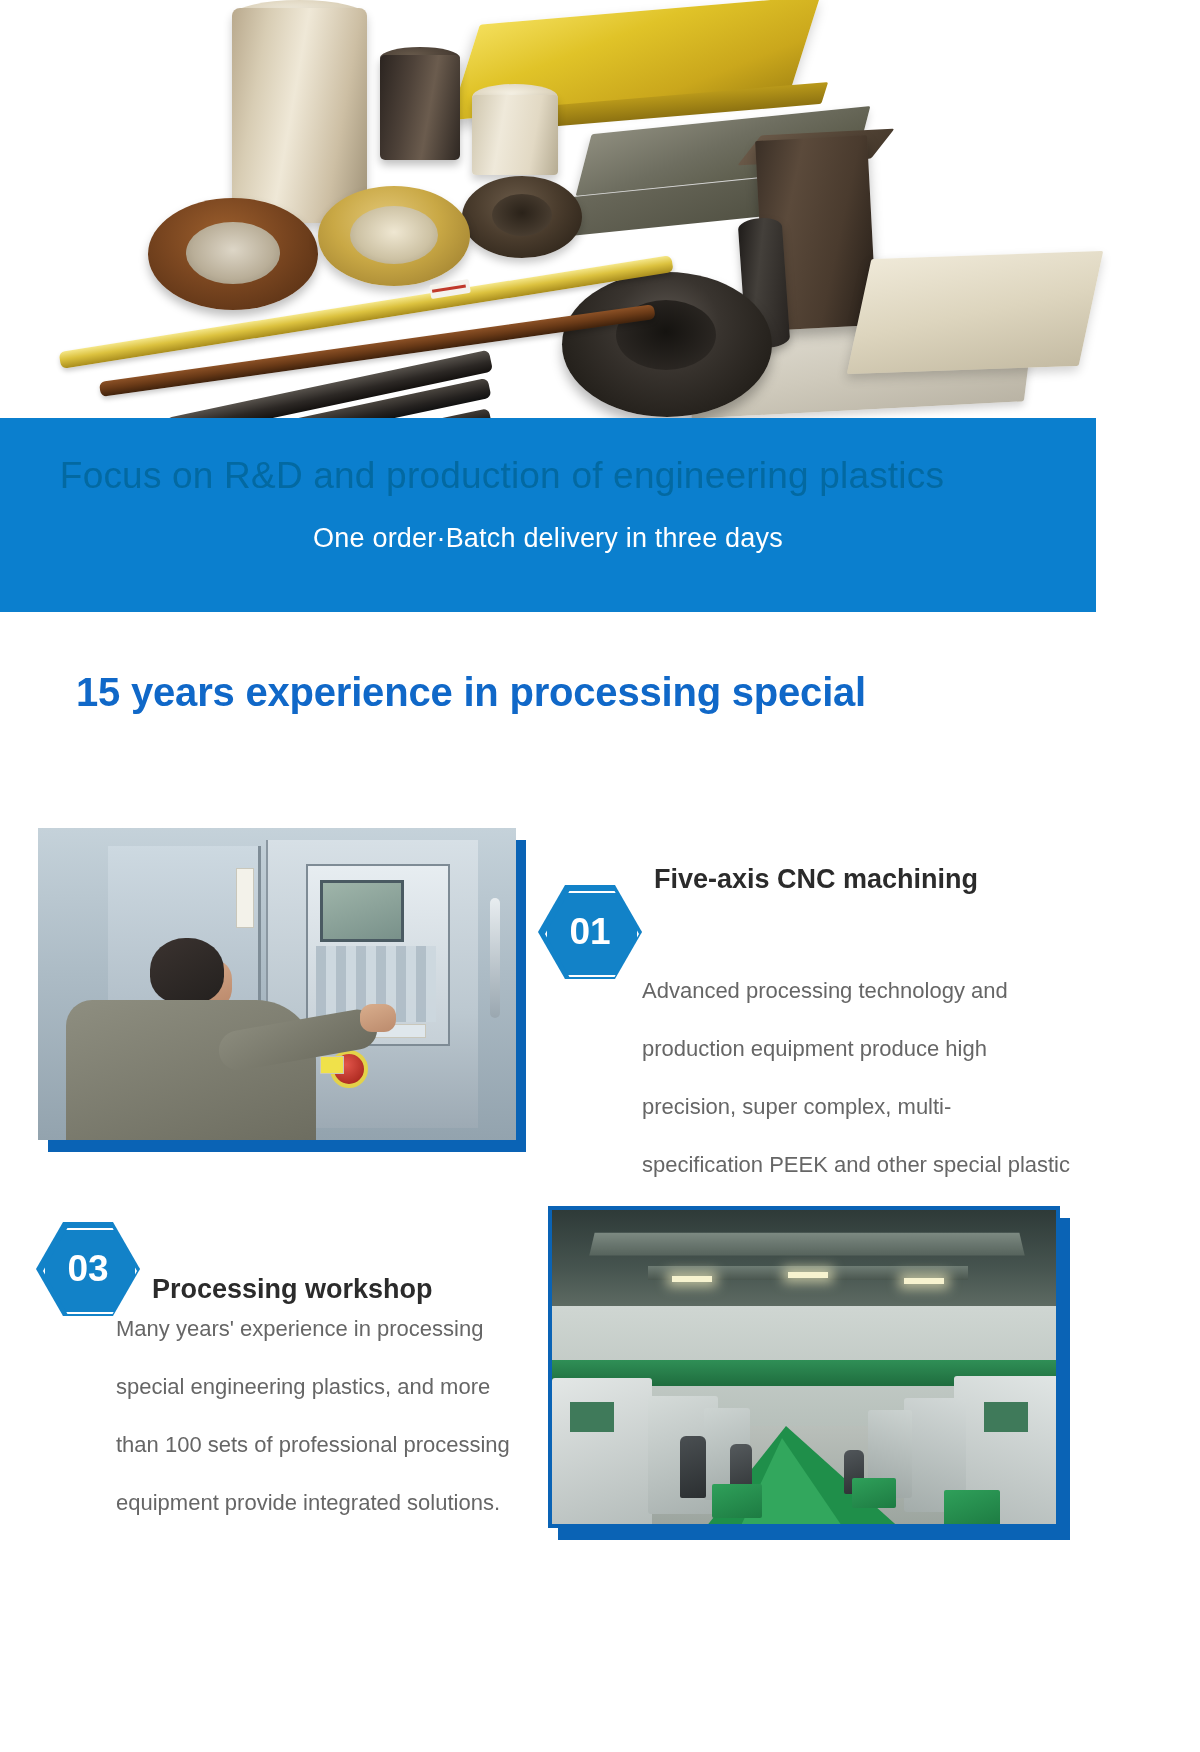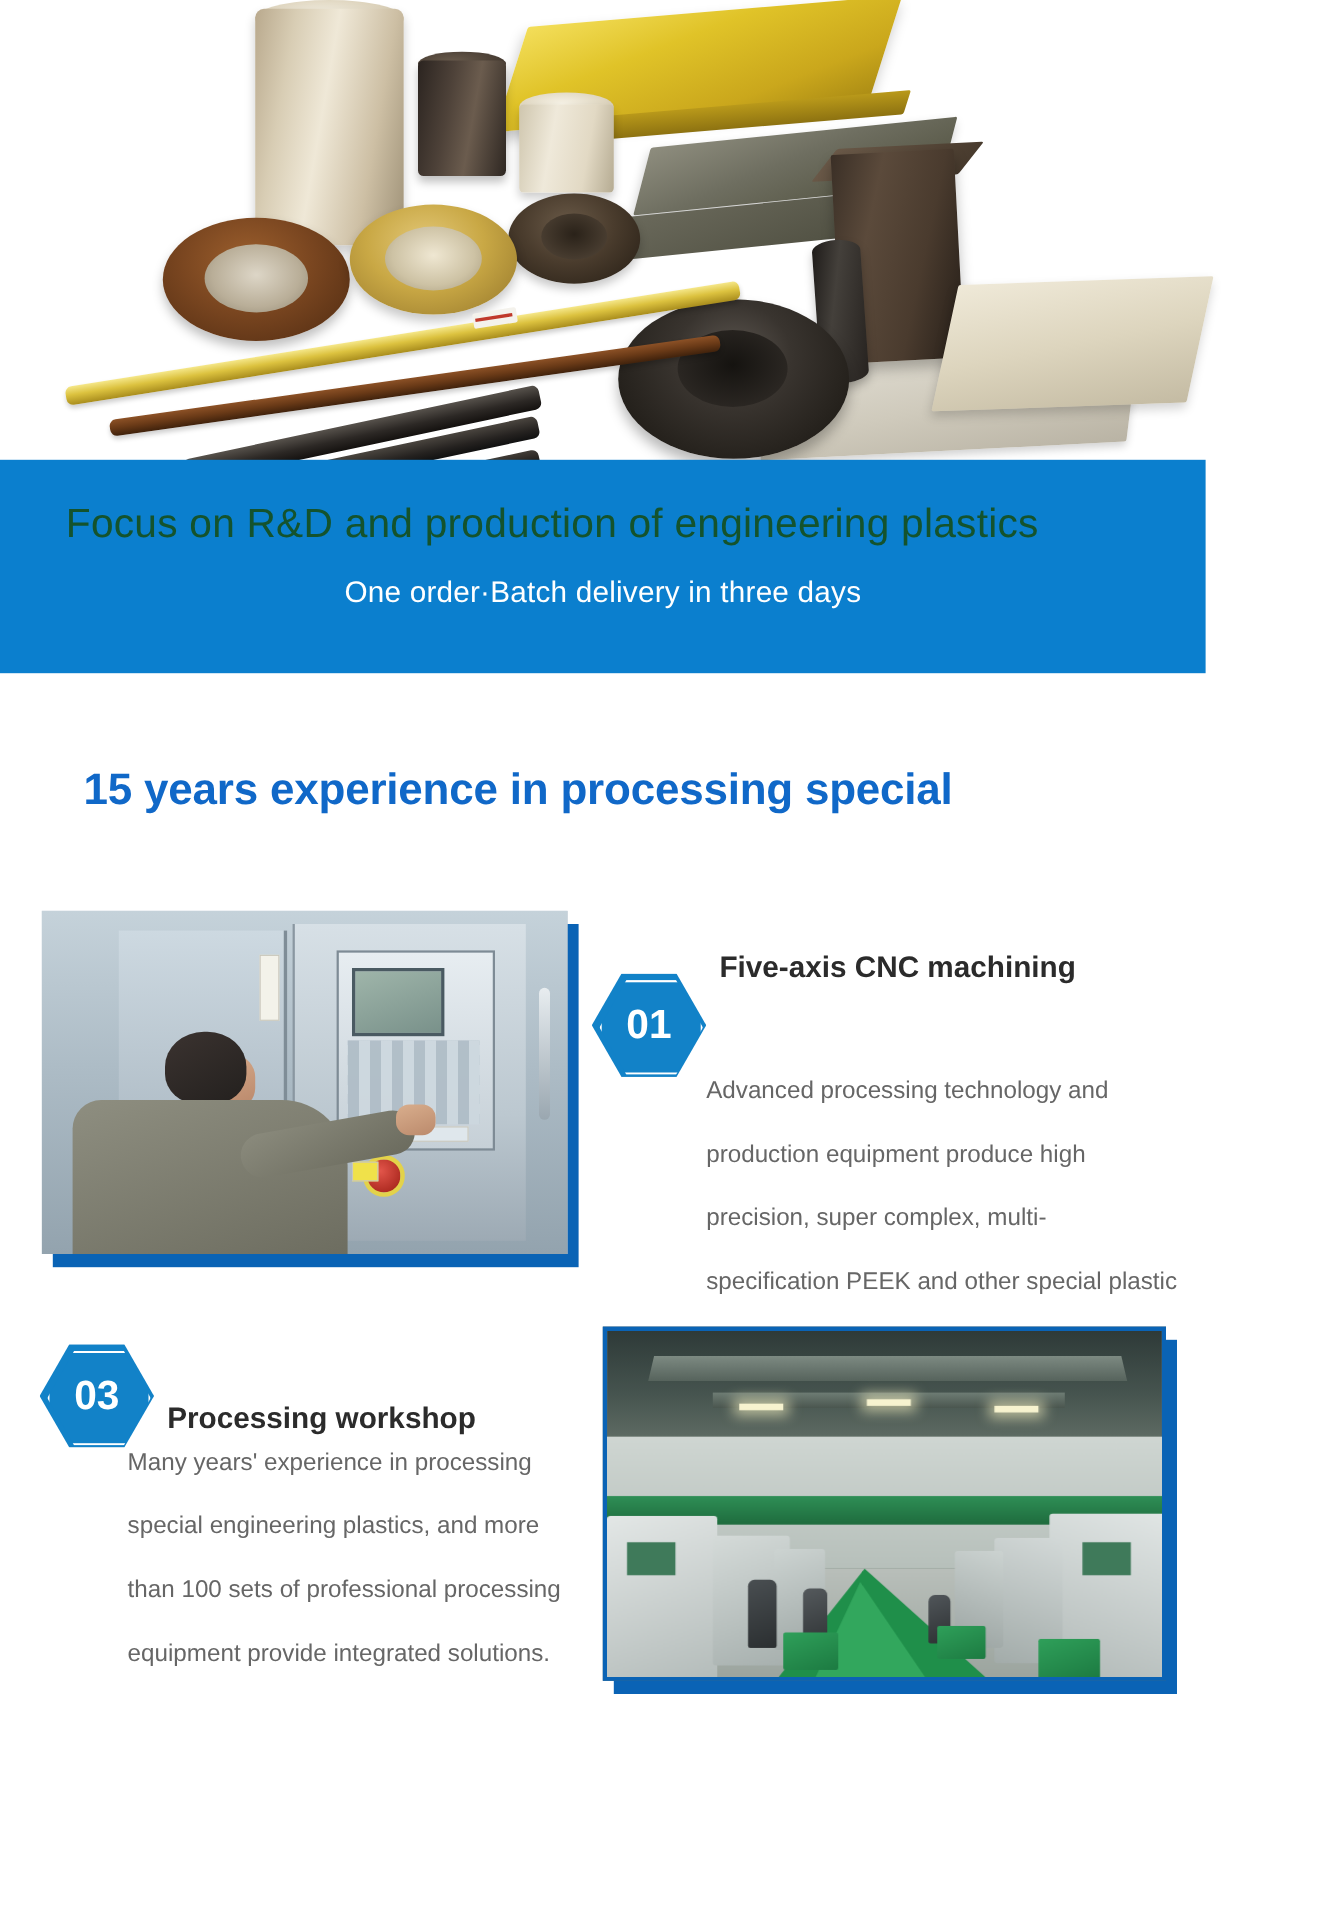--- a/index.html
+++ b/index.html
@@ -117,27 +117,27 @@
   .r-label{left:430px;top:282px;width:40px;height:14px;background:#f4f2ec;transform:rotate(-9deg);}
   .r-label:after{content:"";position:absolute;left:2px;top:5px;width:34px;height:3px;background:#c0392b;}
 
   
   .banner{position:absolute;left:0;top:418px;width:1096px;height:194px;background:#0b7fce;}
   .banner-accent-a{position:absolute;left:295px;top:418px;width:62px;height:40px;
      background:#2b93d8;transform:skewX(-24deg);}
   .banner-accent-b{position:absolute;left:330px;top:418px;width:40px;height:78px;
      background:#1c88d3;transform:skewX(-24deg);}
   .banner-line1{position:absolute;left:0;top:455px;width:1004px;text-align:center;
-     color:#14532d;font-size:37px;letter-spacing:.2px;white-space:nowrap;}
+     color:#0369a1;font-size:37px;letter-spacing:.2px;white-space:nowrap;}
   .banner-line2{position:absolute;left:0;top:523px;width:1096px;text-align:center;
      color:#ffffff;font-size:27px;letter-spacing:.2px;white-space:nowrap;}
 
   
   .heading{position:absolute;left:76px;top:668px;width:1000px;
-     color:#1068c8;font-size:40px;font-weight:bold;line-height:49px;letter-spacing:-.2px;margin-top:26px;}
+     color:#1068c8;font-size:40px;font-weight:bold;line-height:49px;letter-spacing:-.2px;}
 
   
   .ph1-shadow{position:absolute;left:48px;top:840px;width:478px;height:312px;background:#0a63b5;}
   .photo1{position:absolute;left:38px;top:828px;width:478px;height:312px;overflow:hidden;
      background:#b9c6cf;}
   .photo2-shadow{position:absolute;left:558px;top:1218px;width:512px;height:322px;background:#0a63b5;}
   .photo2{position:absolute;left:548px;top:1206px;width:512px;height:322px;overflow:hidden;
      background:#5f6a63;border:4px solid #0a63b5;box-sizing:border-box;}
 
   

